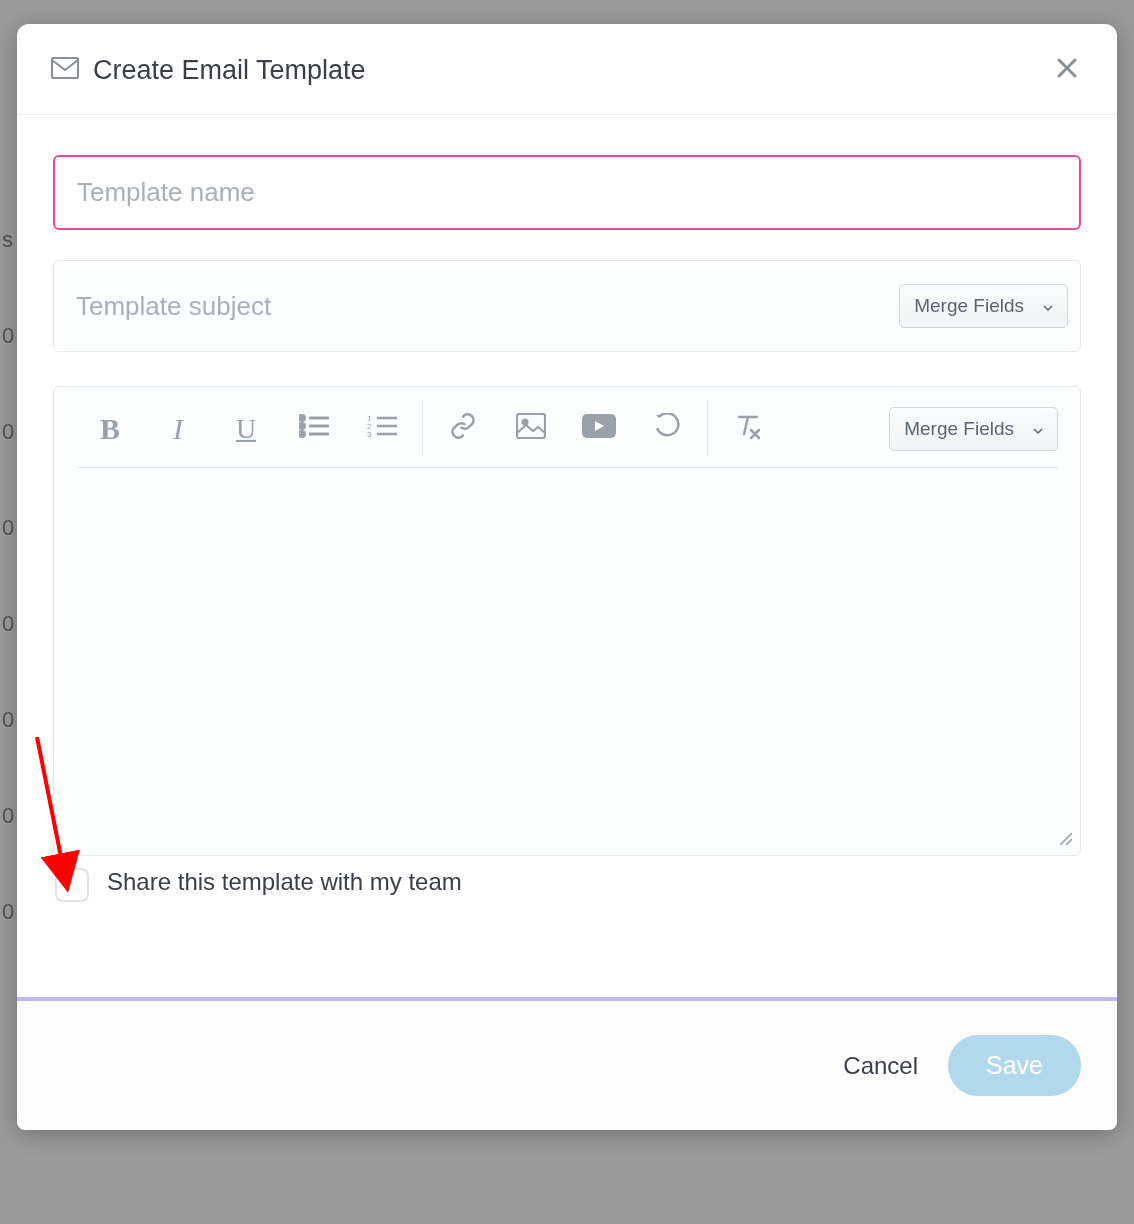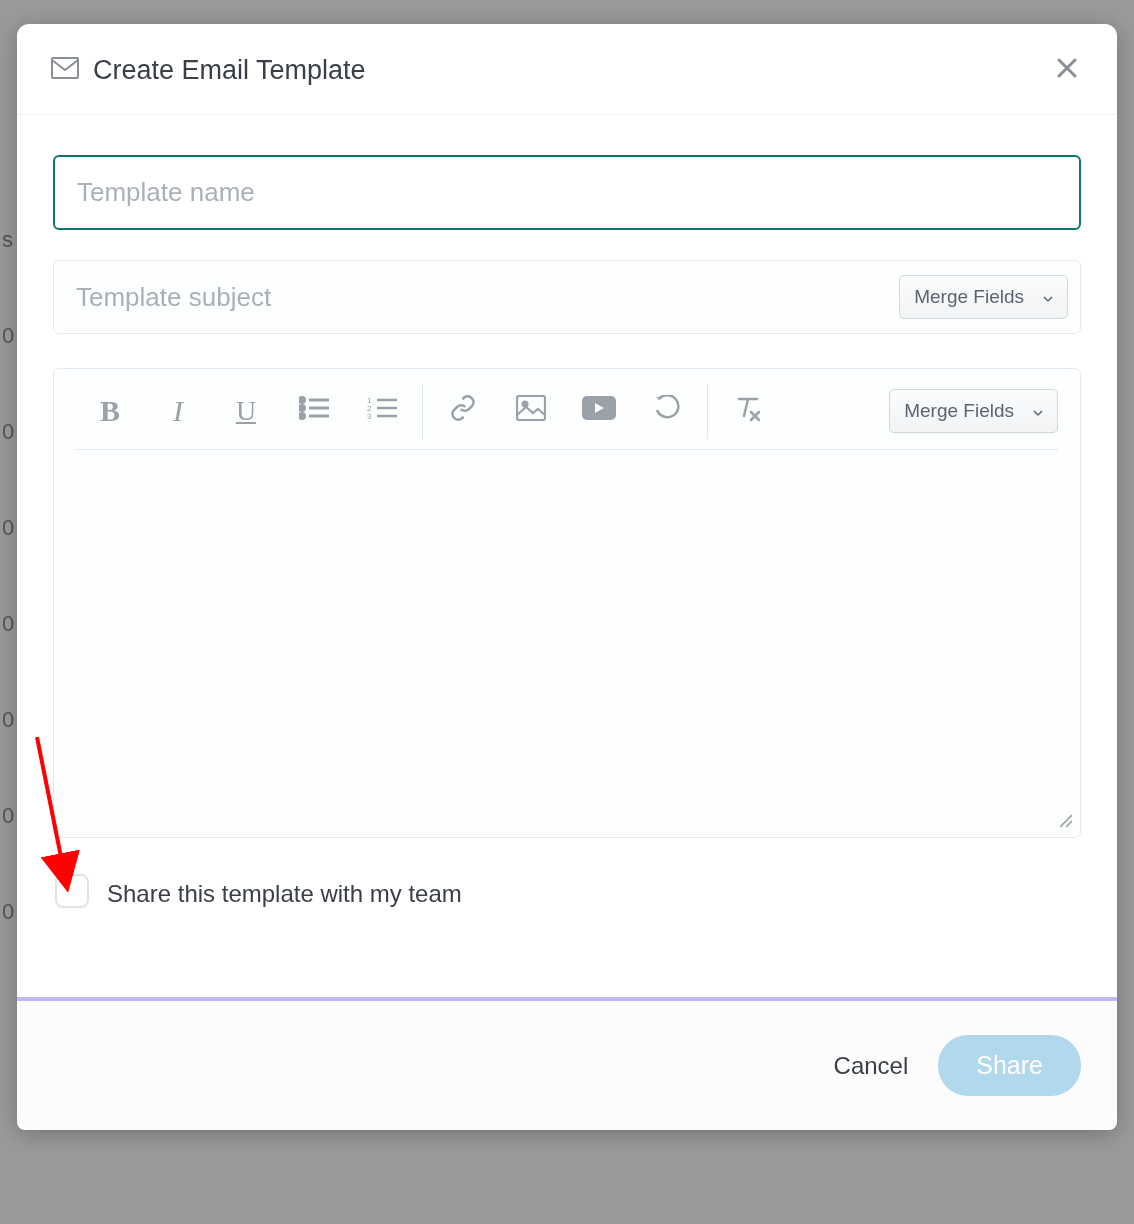--- a/index.html
+++ b/index.html
@@ -25,34 +25,34 @@
     border-bottom: 1px solid #eef0f2;
   }
   .modal-header .icon-wrap { margin-right: 14px; color: #8a8f96; }
   .modal-title { font-size: 27px; font-weight: 400; color: #3a3f47; flex: 1; }
   .close-btn { color: #8a8f96; cursor: pointer; padding: 4px; }
 
   .modal-body { padding: 40px 36px 10px 36px; flex: 1; }
 
   .input-name {
     width: 100%; height: 75px;
-    border: 2px solid #0f766e;
+    border: 2px solid #ec4899;
     border-radius: 6px;
     font-size: 26px;
     padding: 0 22px;
     color: #333;
     outline: none;
   }
   .input-name::placeholder { color: #aab0b8; }
 
   .subject-row {
     margin-top: 30px;
     border: 1px solid #e6e9ec;
     border-radius: 6px;
-    height: 74px;
+    height: 92px;
     display: flex; align-items: center;
     padding: 0 12px 0 22px;
     background: #fdfefe;
   }
   .input-subject {
     flex: 1; border: none; outline: none; background: transparent;
     font-size: 26px; color: #333; height: 100%;
   }
   .input-subject::placeholder { color: #aab0b8; }
 
@@ -85,22 +85,22 @@
     color: #9aa1a9; cursor: pointer;
     font-size: 26px;
   }
   .tb-sep { width: 1px; height: 56px; background: #e6e9ec; margin: 0 6px; }
   .toolbar .merge-btn { margin-left: auto; }
   .tb-rule { height: 1px; background: #e6e9ec; margin: 10px 22px 0 22px; }
   .editor-area { flex: 1; padding: 18px 22px; position: relative; }
   .resize-handle { position: absolute; right: 8px; bottom: 6px; color: #9aa1a9; }
 
   .share-row {
-    margin-top: 36px;
-    display: flex; align-items: flex-end; gap: 18px;
+    margin-top: 12px;
+    display: flex; align-items: flex-start; gap: 18px;
     padding-left: 2px;
   }
   .checkbox {
     width: 34px; height: 34px;
     border: 2px solid #dfe4e9;
     border-radius: 8px;
     background: #fff;
     cursor: pointer;
   }
   .share-label { font-size: 24px; color: #3a3f47; }
@@ -294,21 +294,21 @@
 
     <div class="share-row">
       <div class="checkbox"></div>
       <div class="share-label">Share this template with my team</div>
     </div>
 
   </div>
 
   <div class="modal-footer">
     <div class="cancel-btn">Cancel</div>
-    <button class="save-btn">Share</button>
+    <button class="save-btn">Save</button>
   </div>
 
 </div>
 
 <svg class="arrow-annot" width="60" height="165">
   <defs>
     <marker id="ah" markerWidth="10" markerHeight="10" refX="6" refY="5" orient="auto">
       <path d="M0 0 L10 5 L0 10 Z" fill="#ff0000"></path>
     </marker>
   </defs>

